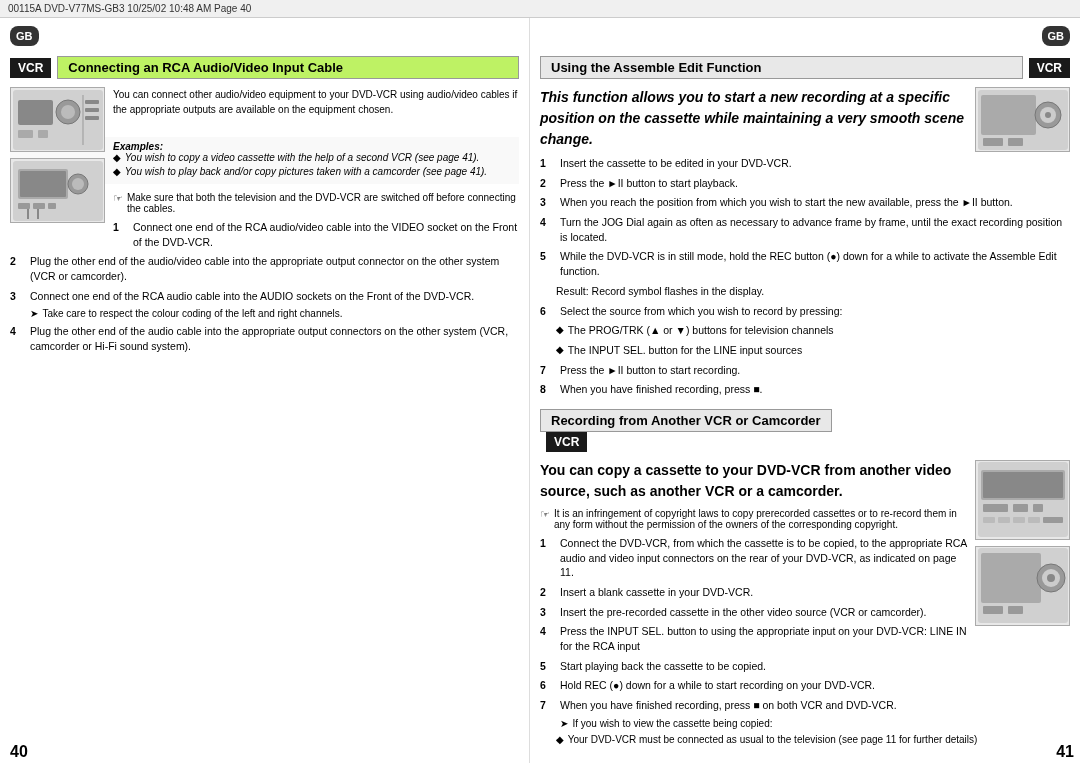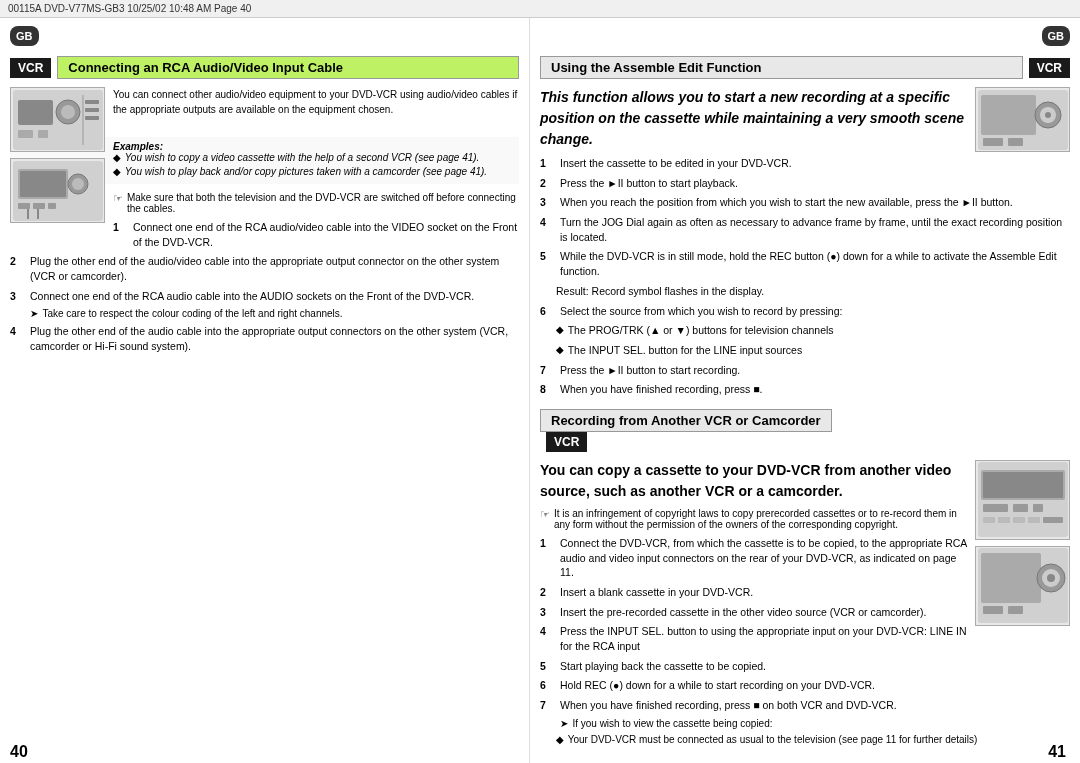--- a/index.html
+++ b/index.html
@@ -214,21 +214,21 @@
       bottom: 5px;
       font-size: 16px;
       font-weight: bold;
     }
 
     .page-num-left {
       left: 10px;
     }
 
     .page-num-right {
-      right: 14px;
+      right: 6px;
     }
 
     
     .section2-header {
       display: flex;
       align-items: flex-start;
       margin-top: 12px;
       margin-bottom: 8px;
       flex-direction: column;
     }

